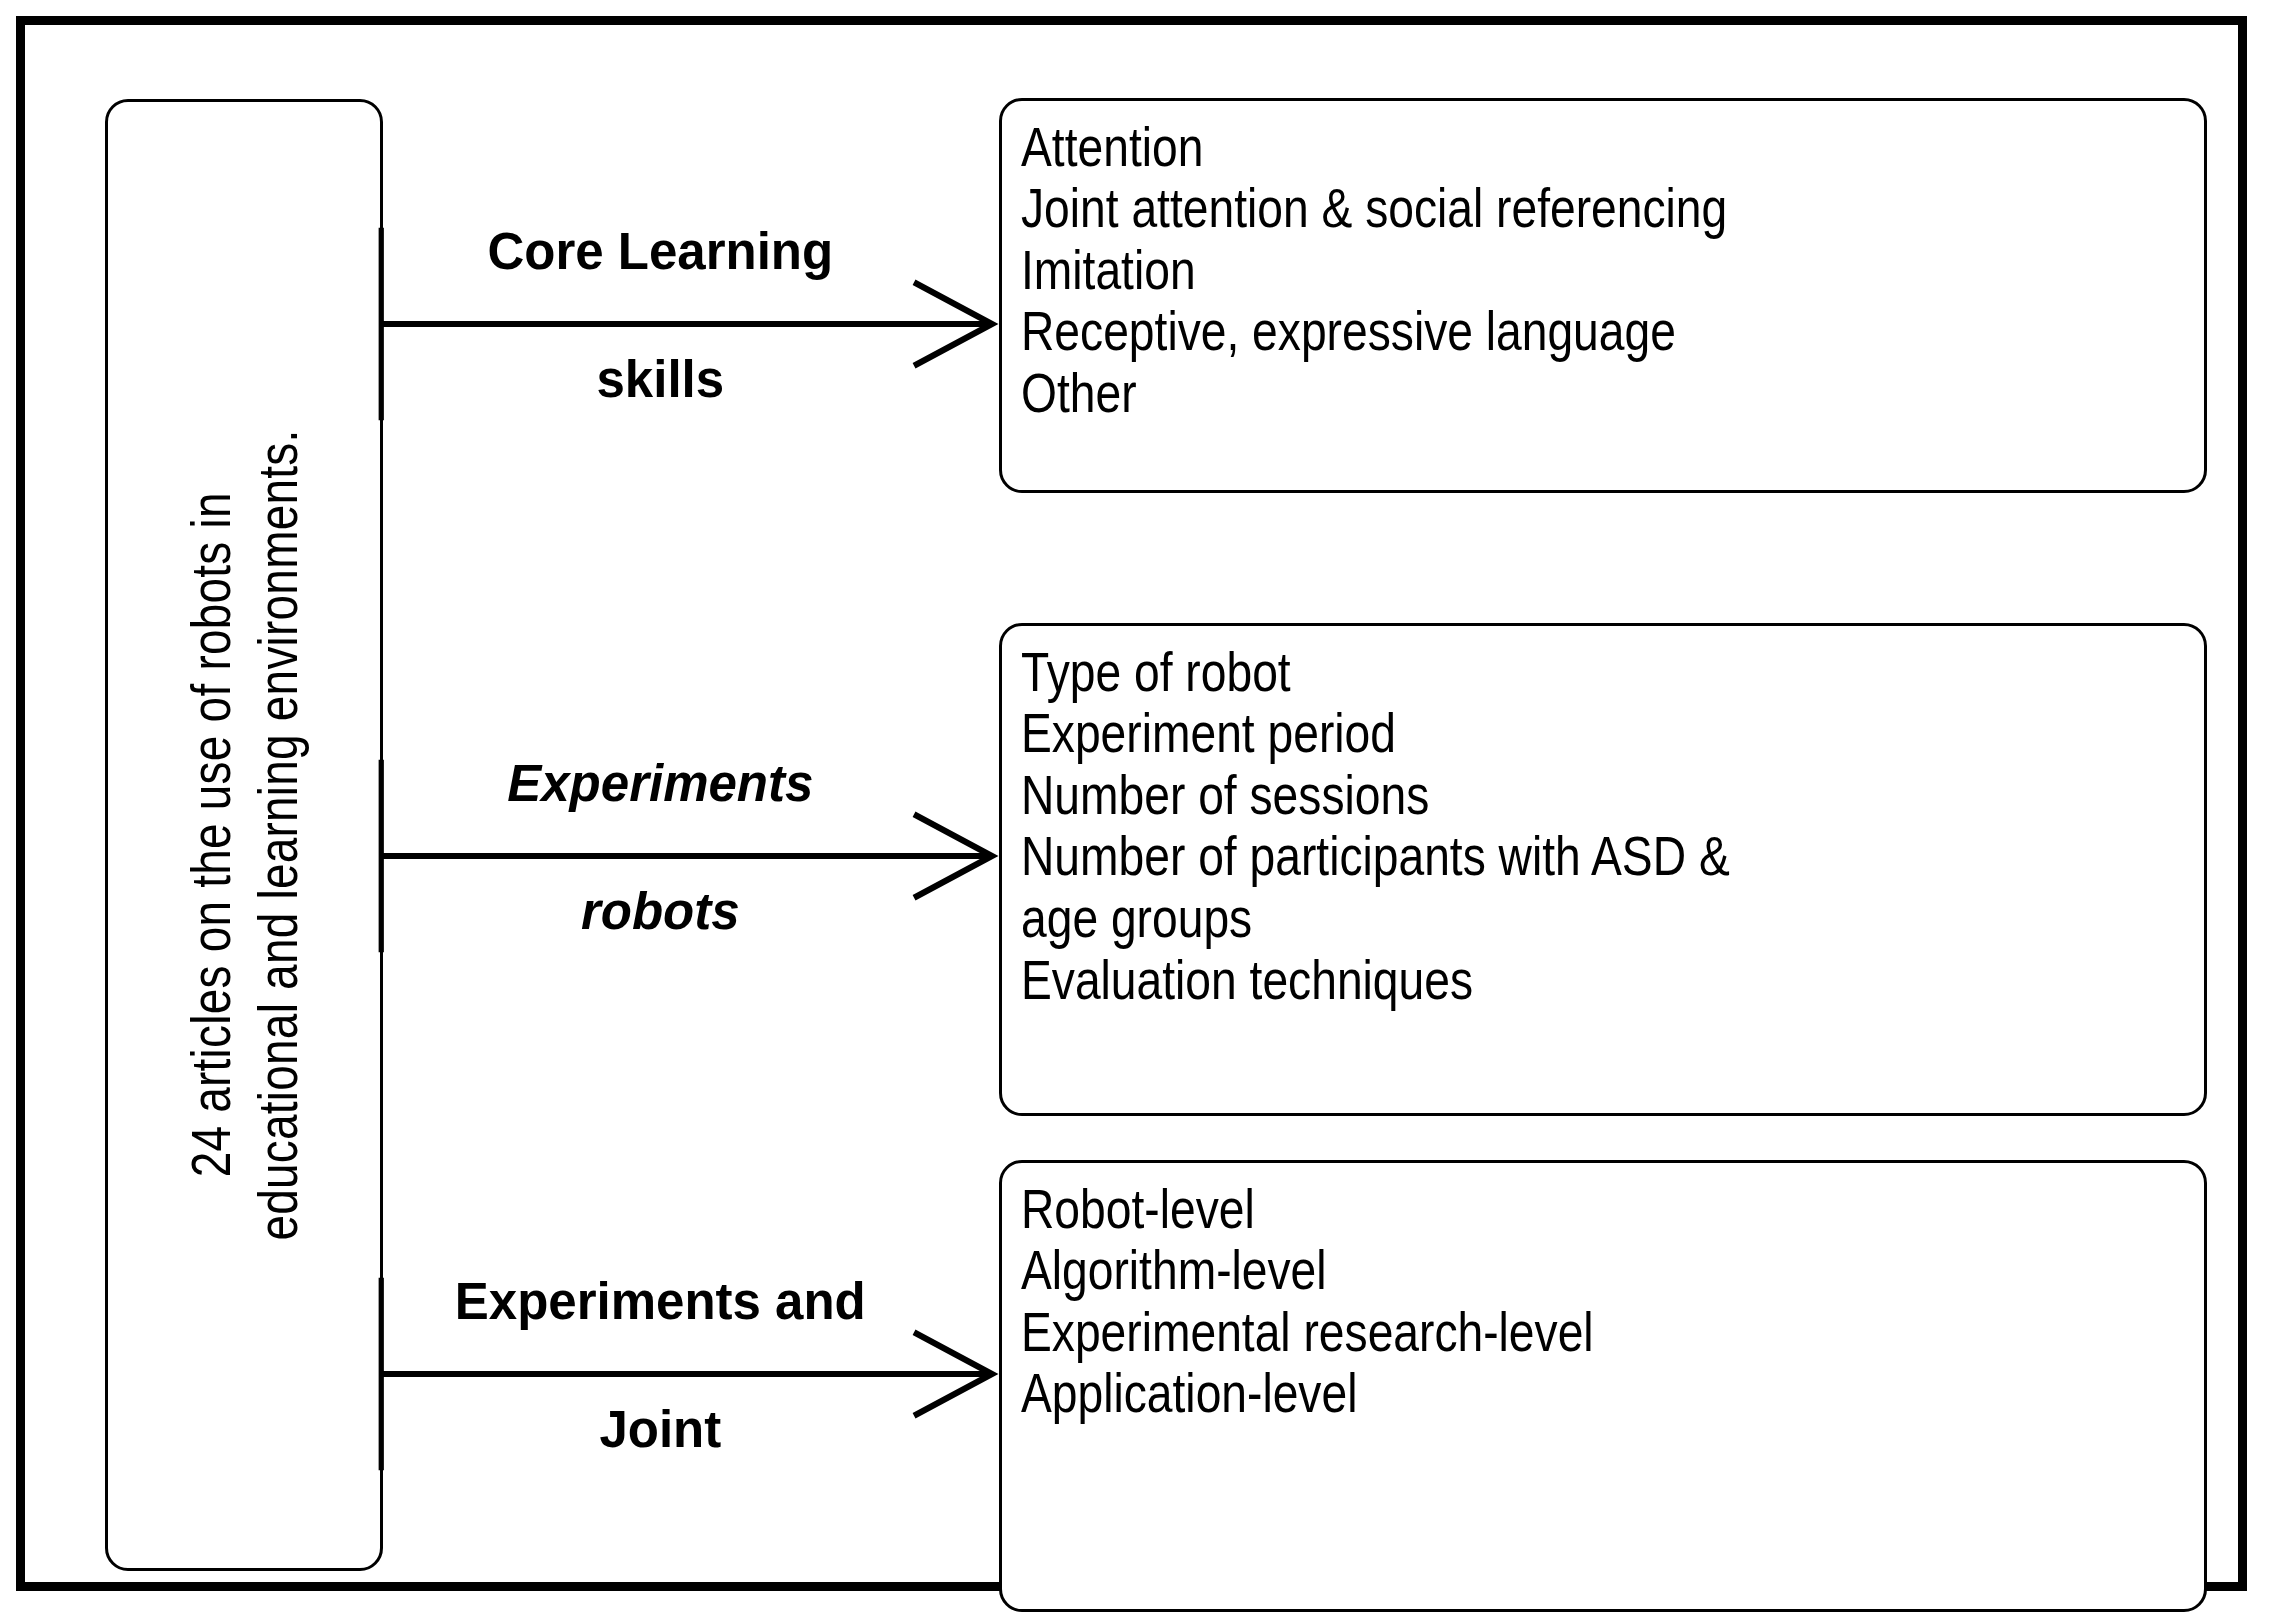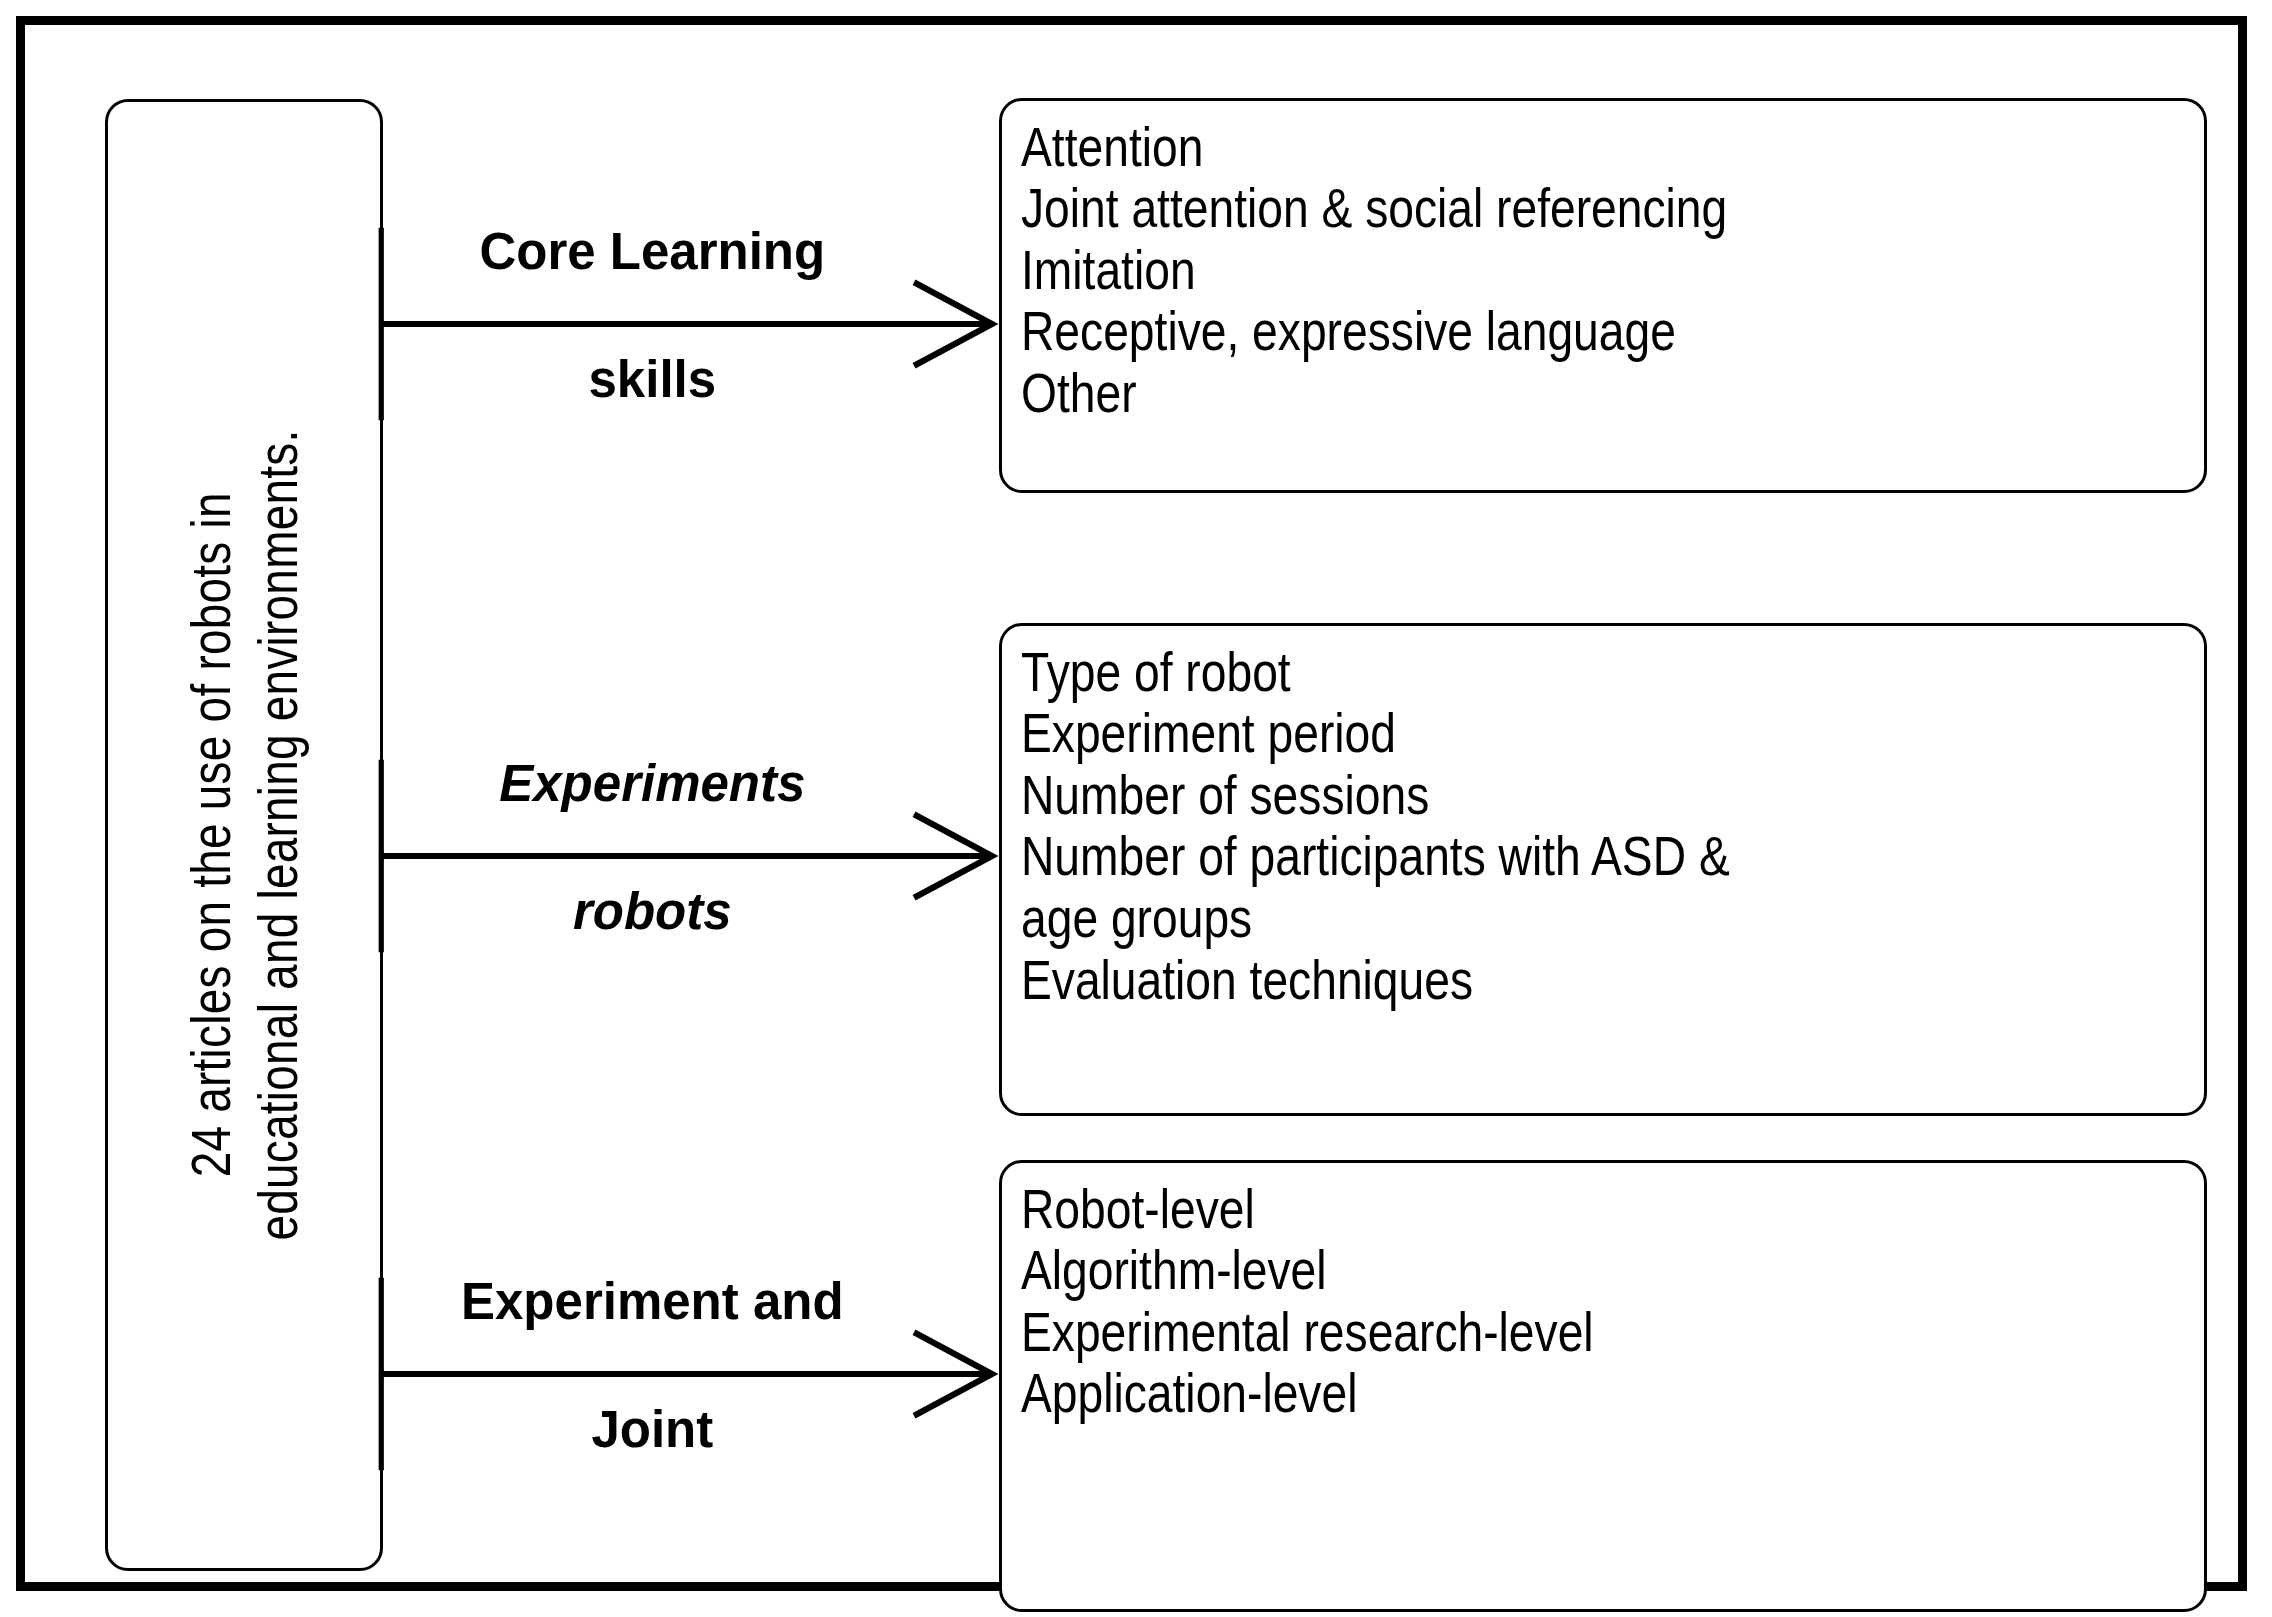--- a/index.html
+++ b/index.html
@@ -97,21 +97,21 @@
     left: 356px;
     width: 613px;
     height: 210px;
   }
   #connector-0 { top: 194px; }
   #connector-1 { top: 726px; font-style: italic; }
   #connector-2 { top: 1244px; }
 
   .connector .conn-label {
     position: absolute;
-    left: 0;
+    left: 8px;
     width: 543px;
     text-align: center;
     font-family: "Liberation Sans Narrow", "Liberation Sans", "DejaVu Sans", sans-serif;
     font-weight: bold;
     font-size: 51px;
     line-height: 1.0;
     color: #000000;
     white-space: nowrap;
   }
   .connector .conn-label.top    { top: 7px; }
@@ -154,21 +154,21 @@
       <div class="conn-label top">Experiments</div>
       <div class="conn-label bottom">robots</div>
       <svg viewBox="0 0 700 240">
         <line x1="0" y1="10" x2="0" y2="230" stroke="#000" stroke-width="6"></line>
         <line x1="0" y1="120" x2="698" y2="120" stroke="#000" stroke-width="7"></line>
         <polyline points="612,74 698,120 612,166" fill="none" stroke="#000" stroke-width="7" stroke-linecap="square" stroke-linejoin="miter"></polyline>
       </svg>
     </div>
 
     <div class="connector" id="connector-2">
-      <div class="conn-label top">Experiment and</div>
+      <div class="conn-label top">Experiments and</div>
       <div class="conn-label bottom">Joint</div>
       <svg viewBox="0 0 700 240">
         <line x1="0" y1="10" x2="0" y2="230" stroke="#000" stroke-width="6"></line>
         <line x1="0" y1="120" x2="698" y2="120" stroke="#000" stroke-width="7"></line>
         <polyline points="612,74 698,120 612,166" fill="none" stroke="#000" stroke-width="7" stroke-linecap="square" stroke-linejoin="miter"></polyline>
       </svg>
     </div>
 
     <div class="cat-box" id="cat-box-0">
       <div class="cat-item">Attention</div>

